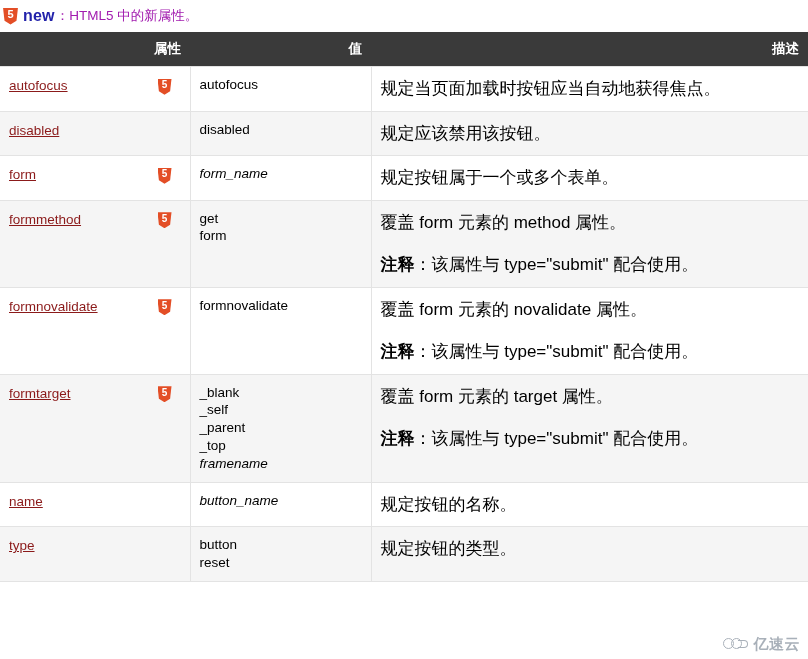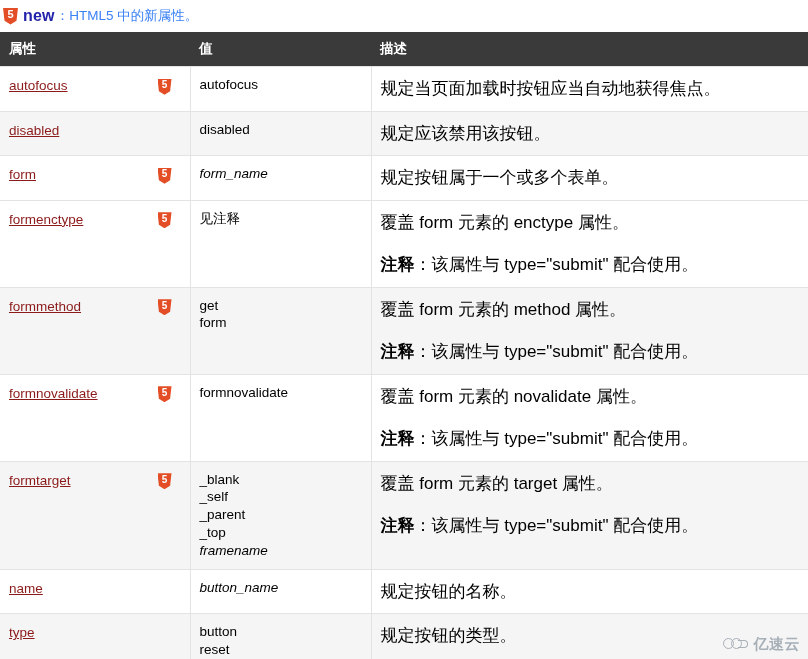--- a/index.html
+++ b/index.html
@@ -22,21 +22,21 @@
   .note-banner {
     height: 32px;
     display: flex;
     align-items: center;
     padding: 0 4px 0 3px;
     font-size: 13.5px;
     line-height: 1;
     white-space: nowrap;
   }
   .note-banner .note-text {
-    color: #3b82f6;
+    color: #a21caf;
   }
   .note-banner .note-new {
     color: #2222aa;
     font-weight: bold;
     font-size: 16px;
     margin: 0 1px 0 5px;
     letter-spacing: 0.2px;
   }
 
   
@@ -77,21 +77,21 @@
     table-layout: fixed;
     font-size: 13px;
   }
   table.attr-table col.c-attr  { width: 190px; }
   table.attr-table col.c-val   { width: 181px; }
   table.attr-table col.c-desc  { width: 437px; }
 
   table.attr-table thead th {
     background: #3a3a3a;
     color: #ffffff;
-    text-align: left;
+    text-align: right;
     font-weight: bold;
     font-size: 13.5px;
     padding: 8px 9px 8px 9px;
     height: 31px;
     border: none;
   }
 
   table.attr-table tbody td {
     border: 1px solid #e3e3e3;
     border-left: none;
@@ -252,35 +252,20 @@
             <span class="attr-badge-slot"><span class="h5badge"><span class="shield"></span><span class="glyph">5</span></span></span>
           </div>
         </td>
         <td>
           <div class="val"><span class="val-line italic">form_name</span></div>
         </td>
         <td>
           <p class="desc-p">规定按钮属于一个或多个表单。</p>
         </td>
       </tr>
-      <tr>
-        <td>
-          <div class="attr-cell">
-            <a class="attr-link" href="#">formenctype</a>
-            <span class="attr-badge-slot"><span class="h5badge"><span class="shield"></span><span class="glyph">5</span></span></span>
-          </div>
-        </td>
-        <td>
-          <div class="val"><span class="val-line">见注释</span></div>
-        </td>
-        <td>
-          <p class="desc-p">覆盖 form 元素的 enctype 属性。</p>
-          <p class="desc-p"><span class="desc-note-label">注释</span>：该属性与 type="submit" 配合使用。</p>
-        </td>
-      </tr>
       <tr class="striped">
         <td>
           <div class="attr-cell">
             <a class="attr-link" href="#">formmethod</a>
             <span class="attr-badge-slot"><span class="h5badge"><span class="shield"></span><span class="glyph">5</span></span></span>
           </div>
         </td>
         <td>
           <div class="val"><span class="val-line">get</span><span class="val-line">form</span></div>
         </td>

